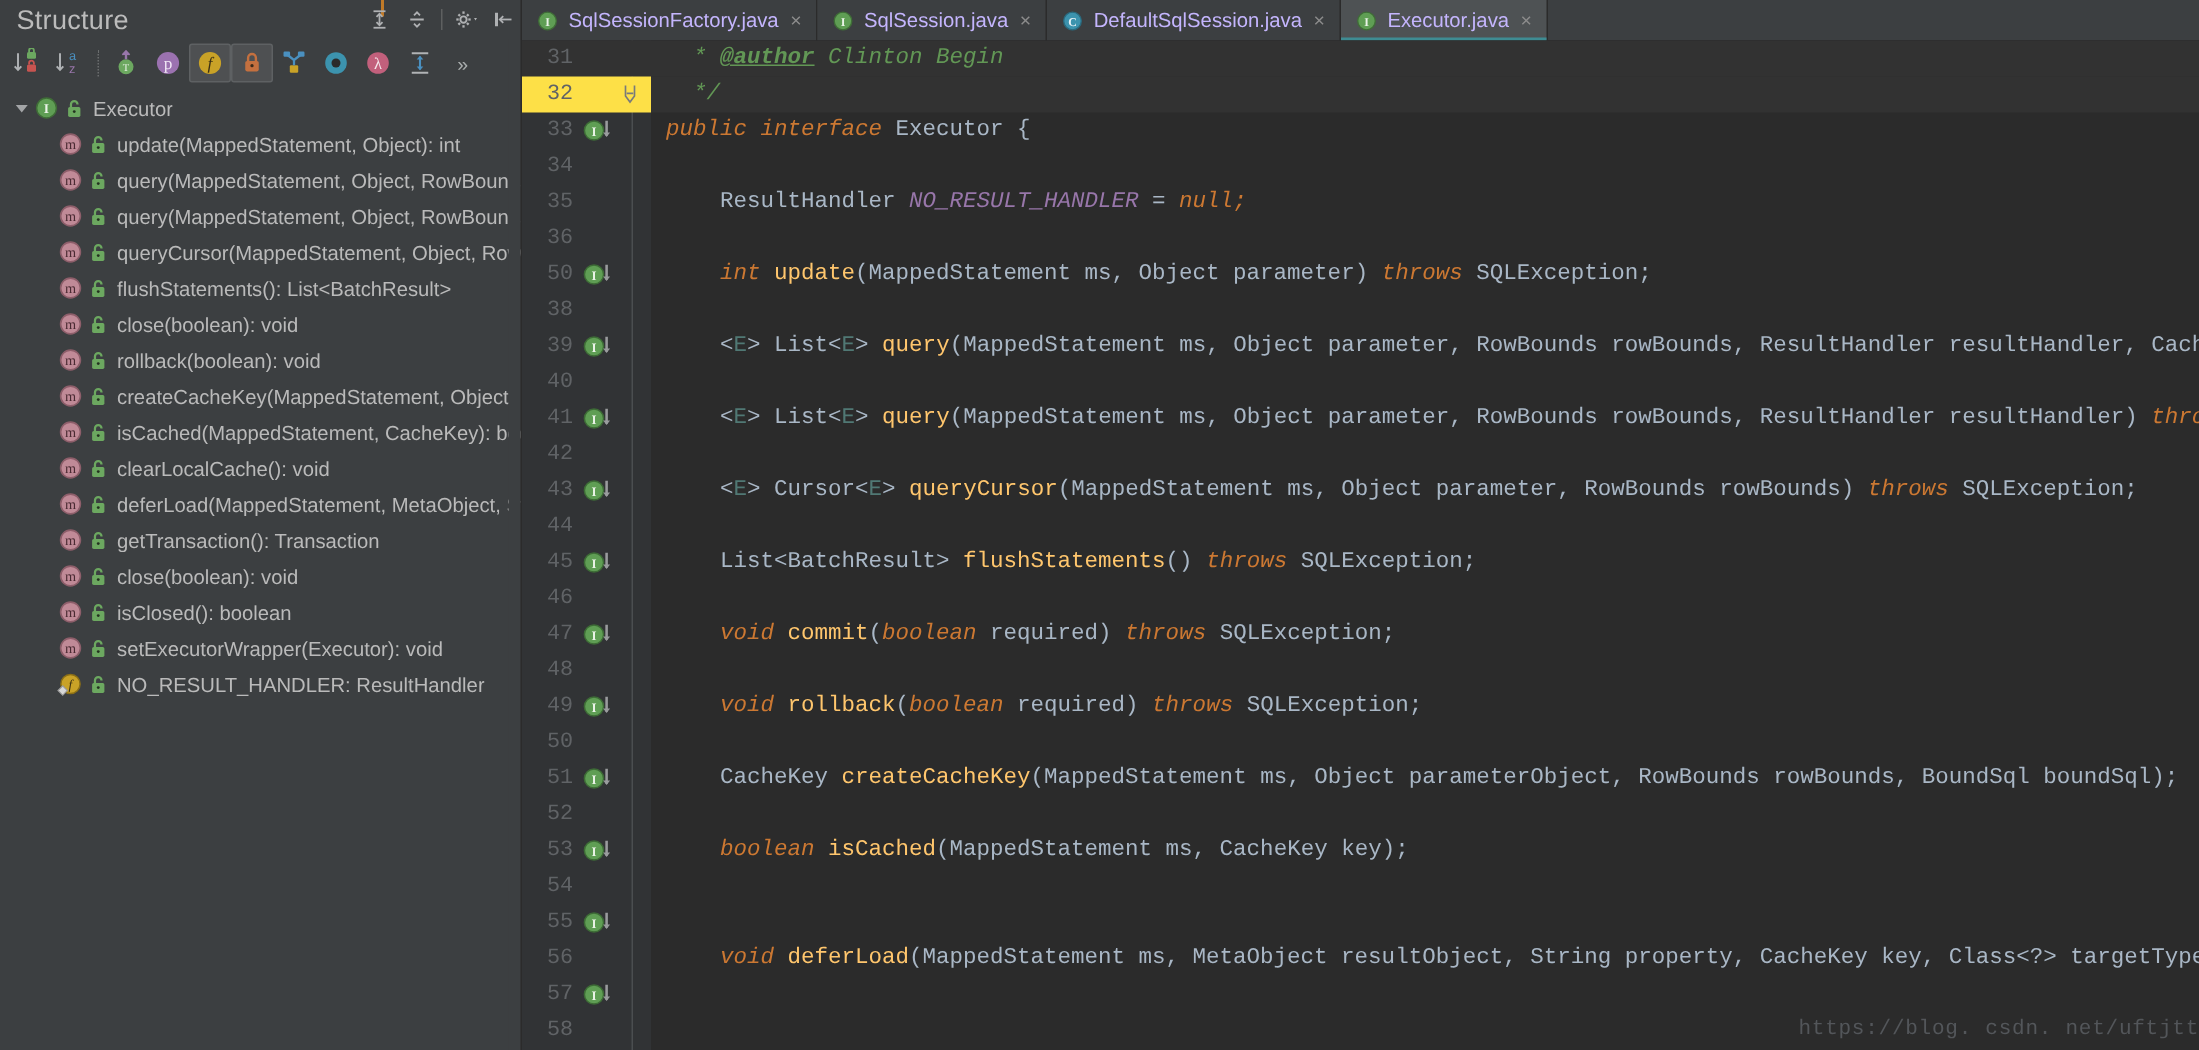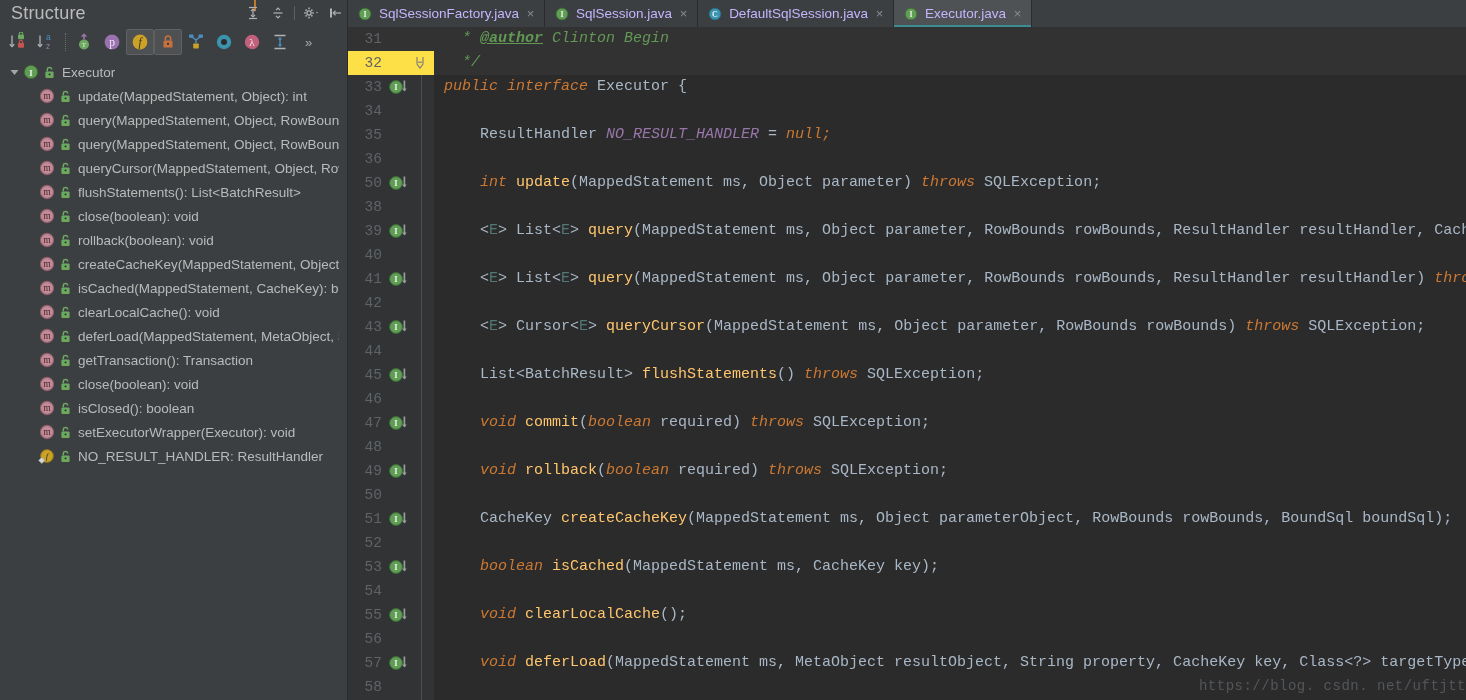--- a/index.html
+++ b/index.html
@@ -843,21 +843,20 @@
           <div class="code-row"><span class="t">    List&lt;BatchResult&gt; </span><span class="fn">flushStatements</span><span class="t">() </span><span class="k">throws </span><span class="t">SQLException;</span></div>
           <div class="code-row">&nbsp;</div>
           <div class="code-row"><span class="k">    void </span><span class="fn">commit</span><span class="t">(</span><span class="k">boolean </span><span class="t">required) </span><span class="k">throws </span><span class="t">SQLException;</span></div>
           <div class="code-row">&nbsp;</div>
           <div class="code-row"><span class="k">    void </span><span class="fn">rollback</span><span class="t">(</span><span class="k">boolean </span><span class="t">required) </span><span class="k">throws </span><span class="t">SQLException;</span></div>
           <div class="code-row">&nbsp;</div>
           <div class="code-row"><span class="t">    CacheKey </span><span class="fn">createCacheKey</span><span class="t">(MappedStatement ms, Object parameterObject, RowBounds rowBounds, BoundSql boundSql);</span></div>
           <div class="code-row">&nbsp;</div>
           <div class="code-row"><span class="k">    boolean </span><span class="fn">isCached</span><span class="t">(MappedStatement ms, CacheKey key);</span></div>
           <div class="code-row">&nbsp;</div>
-          <div class="code-row"><span class="k">    void </span><span class="fn">clearLocalCache</span><span class="t">();</span></div>
           <div class="code-row">&nbsp;</div>
           <div class="code-row"><span class="k">    void </span><span class="fn">deferLoad</span><span class="t">(MappedStatement ms, MetaObject resultObject, String property, CacheKey key, Class&lt;?&gt; targetType);</span></div>
           <div class="code-row">&nbsp;</div>
           <div class="code-row"></div>
         </div>
     </div>
 
     <div class="watermark">https://blog. csdn. net/uftjtt</div>
   </div>
 

